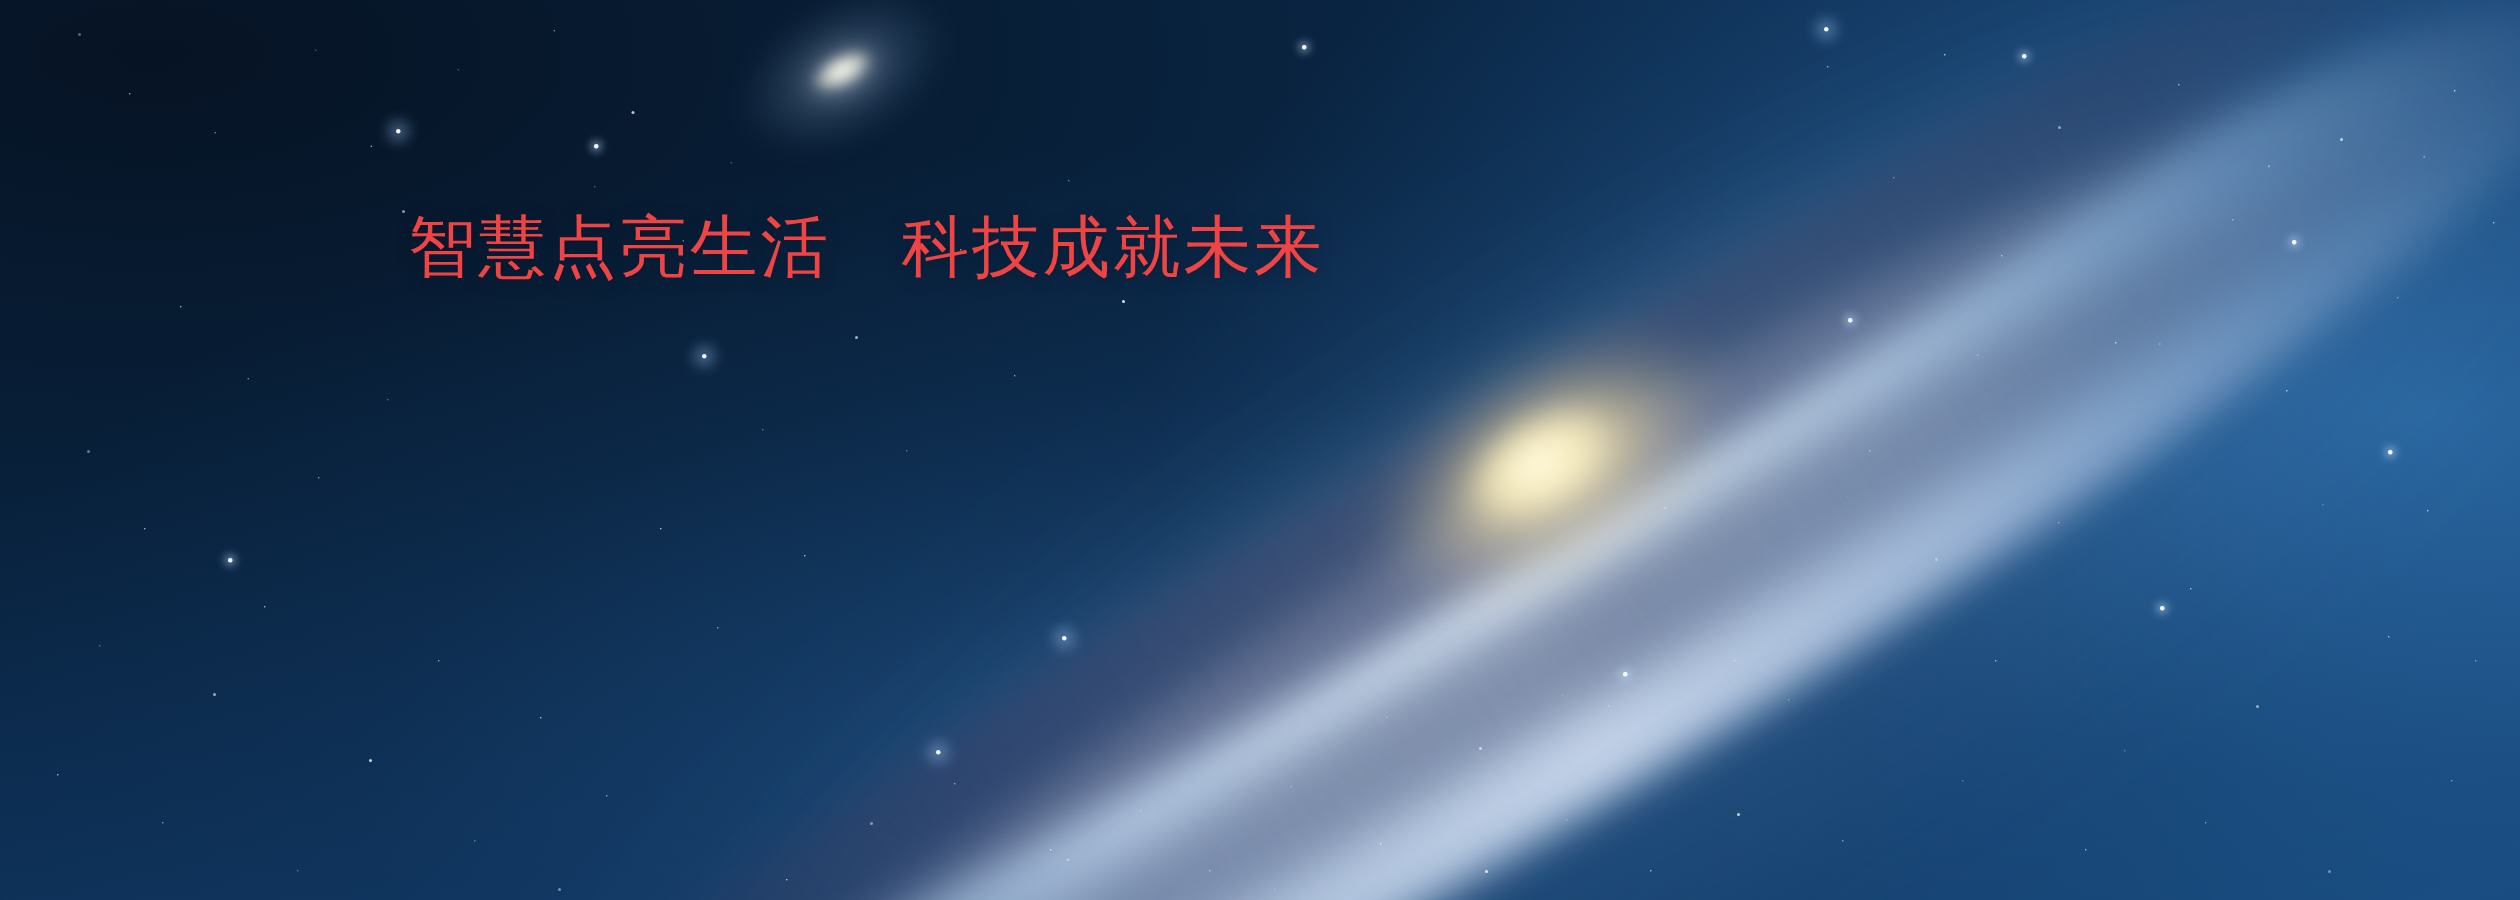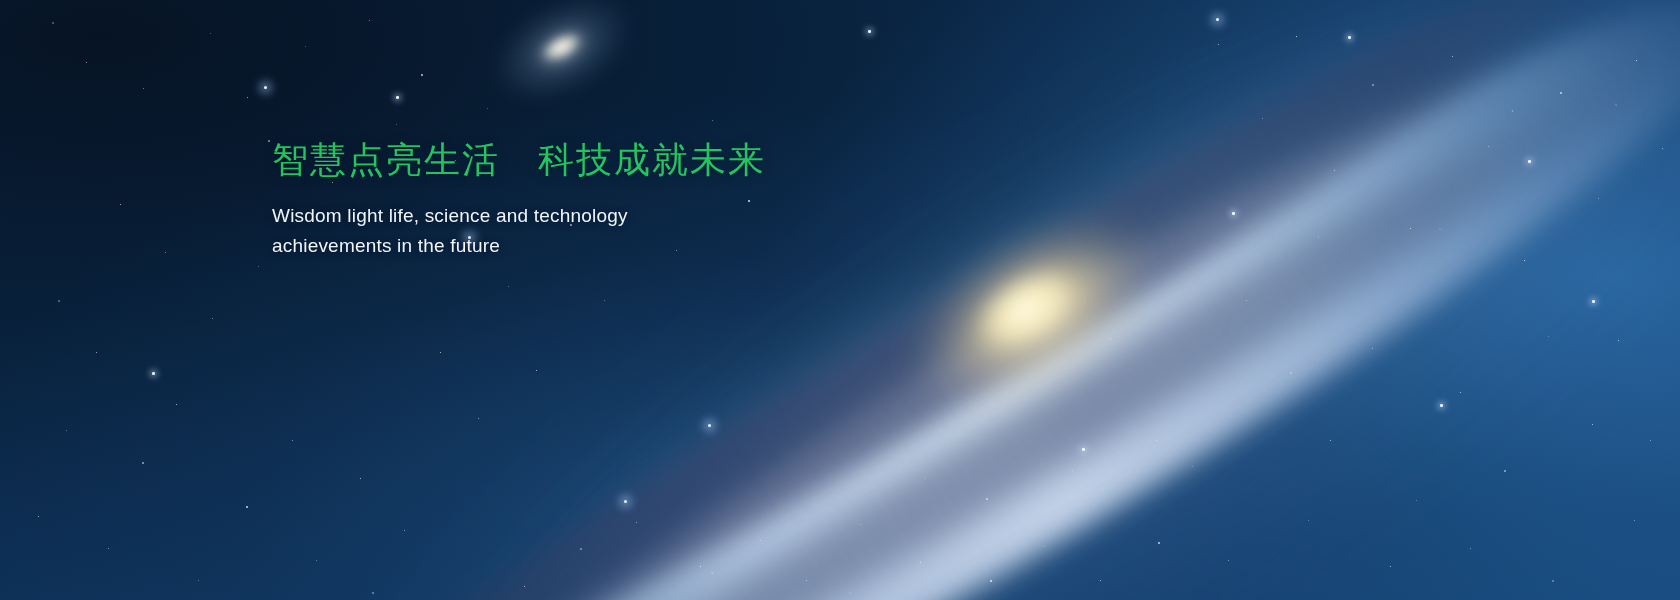--- a/index.html
+++ b/index.html
@@ -253,22 +253,22 @@
   
   .copy {
     position: absolute;
     left: 272px;
     top: 138px;
     width: 640px;
     z-index: 9;
   }
   .headline {
     margin: 0;
-    color: #22c55e;
-    font-size: 36px;
+    color: #ef4444;
+    font-size: 45px;
     font-weight: 300;
     letter-spacing: 2px;
     line-height: 1.2;
     white-space: pre;
     text-shadow: 0 1px 10px rgba(6,22,44,0.55);
   }
   .subline {
     margin: 0;
     padding-top: 20px;
     color: #f2f6fb;
@@ -417,16 +417,15 @@
       <div class="star glow" style="left: 1592px; top: 300px; width: 2.6px; height: 2.6px; opacity: 0.95;"></div>
       <div class="star glow" style="left: 152px; top: 372px; width: 2.6px; height: 2.6px; opacity: 0.95;"></div>
       <div class="star glow-lg" style="left: 468px; top: 236px; width: 3.4px; height: 3.4px; opacity: 0.95;"></div>
       <div class="star glow" style="left: 1528px; top: 160px; width: 2.6px; height: 2.6px; opacity: 0.95;"></div>
     </div>
 
   <div class="vignette"></div>
 
   <div class="copy">
     <h1 class="headline">智慧点亮生活　科技成就未来</h1>
-    <p class="subline">Wisdom light life, science and technology achievements in the future</p>
   </div>
 
 </div>
 
 </body></html>

